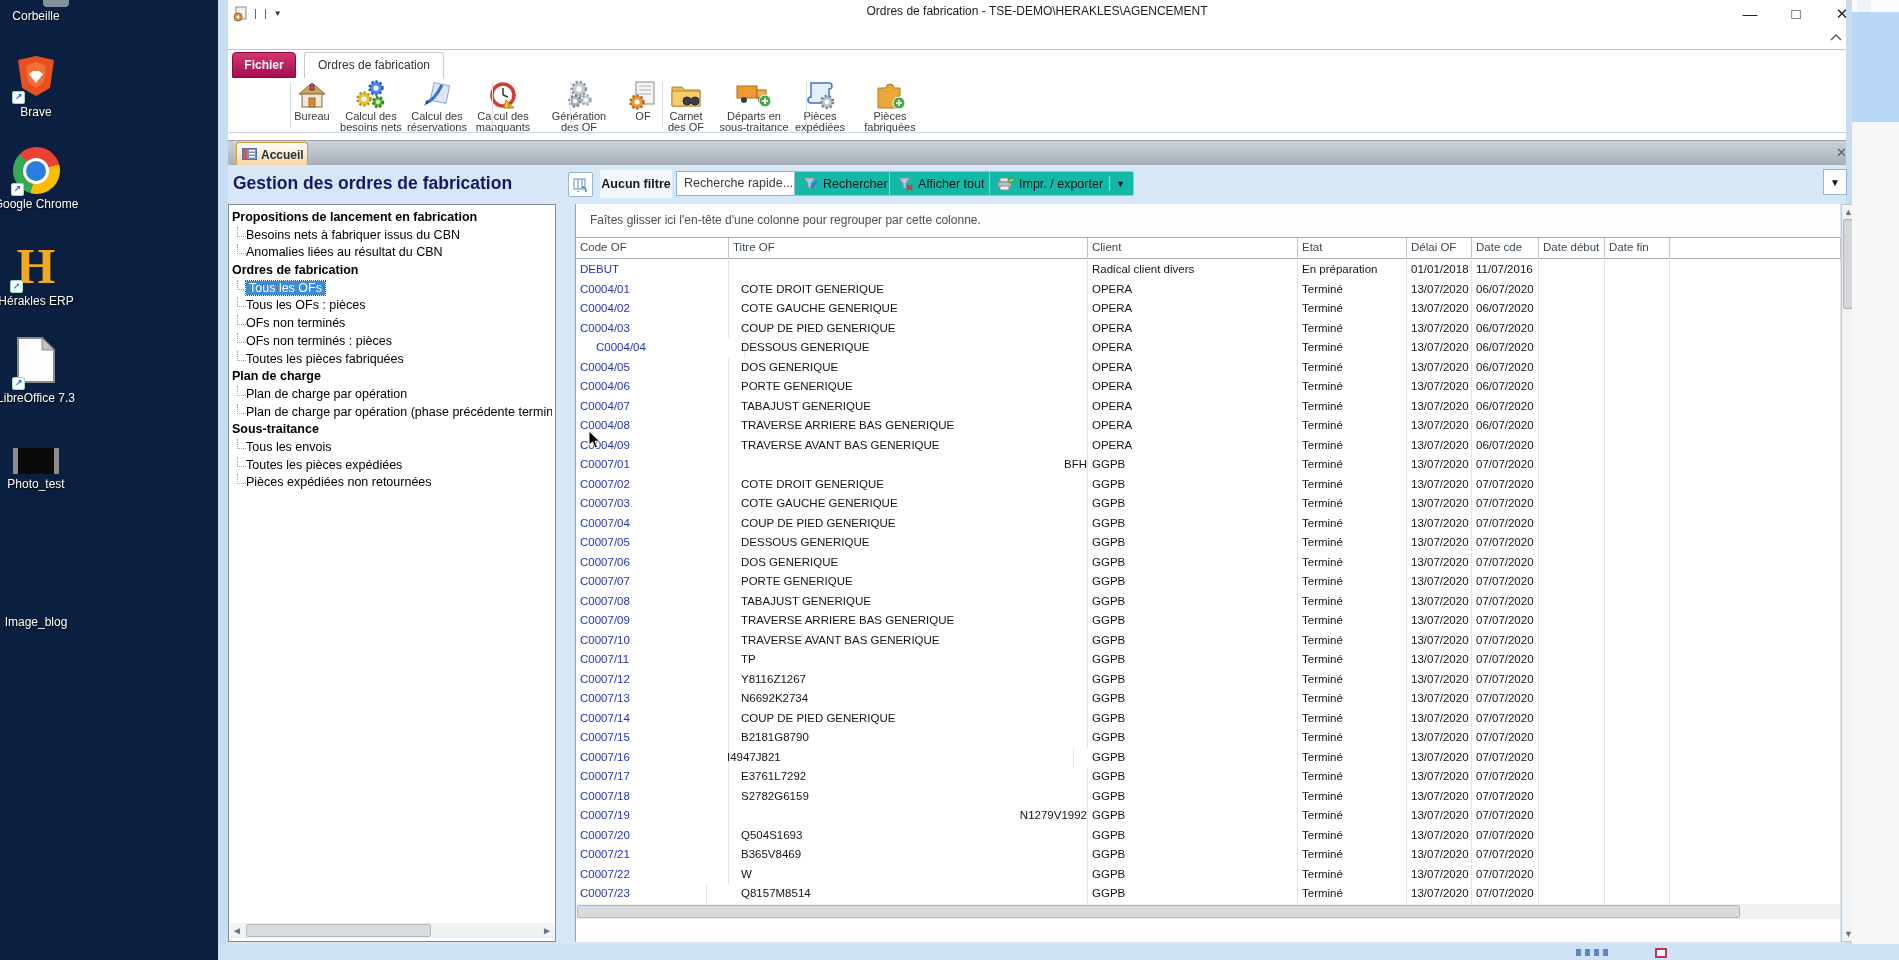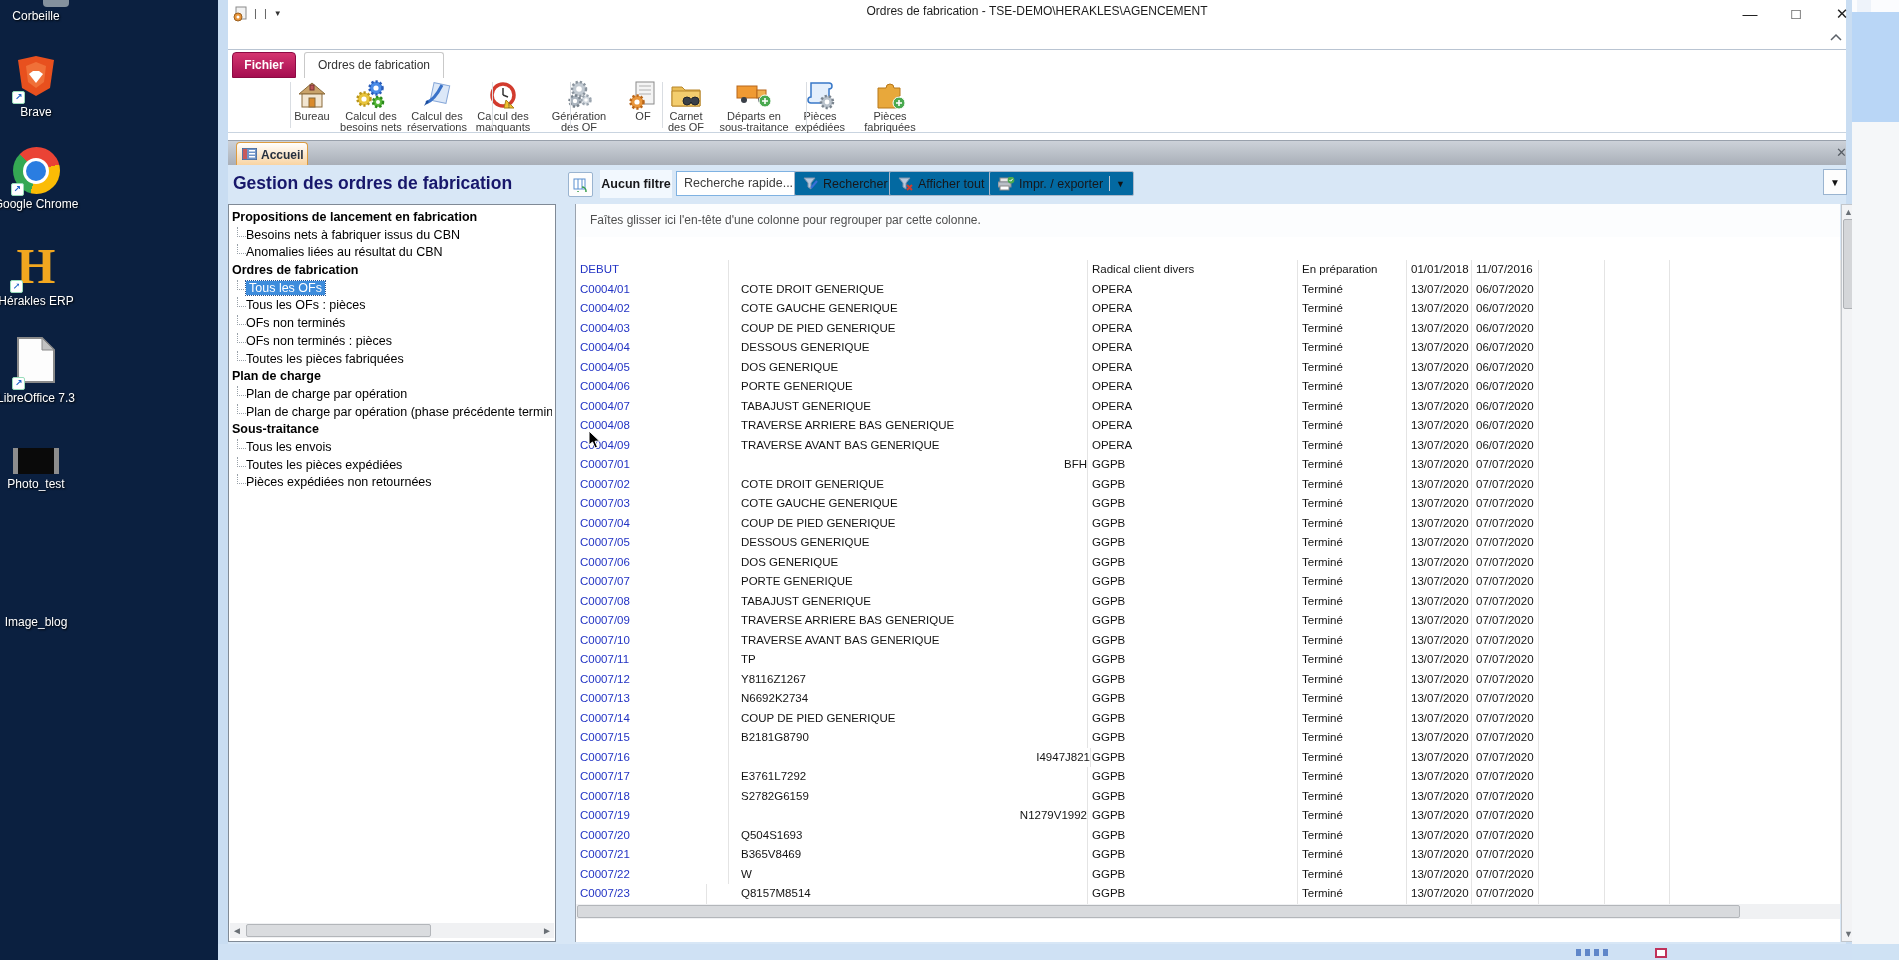--- a/index.html
+++ b/index.html
@@ -54,21 +54,21 @@
   .tab-close { position:absolute; left:1608px; top:4px; font-size:13px; color:#565c64; font-weight:bold; }
 
   
   .content { position:absolute; left:10px; top:165px; width:1618px; height:779px; background:#d8e7f6; }
   .page-title { position:absolute; left:5px; top:8px; font-size:17.5px; font-weight:bold; color:#17176b; }
   .btn-sq { position:absolute; top:7px; width:25px; height:25px; background:#fdfdfd; border:1px solid #9ab4d0; border-radius:2px; display:flex; align-items:center; justify-content:center; }
   .filter-status { position:absolute; left:372px; top:5px; width:72px; height:28px; background:#f2f8fe; font-size:12.5px; font-weight:bold; color:#17171a; text-align:center; line-height:28px; }
   .search-combo { position:absolute; left:448px; top:6px; width:316px; height:25px; background:#fff; border:1px solid #7fb2e2; }
   .search-combo .ph { position:absolute; left:7px; top:4px; font-size:12.5px; color:#3c3c3c; }
   .search-combo .cv { position:absolute; right:1px; top:1px; width:21px; height:21px; border-left:1px solid #cfe0f0; color:#49596b; font-size:9px; text-align:center; line-height:21px; }
-  .fbtn { position:absolute; top:6px; height:25px; background:#0369a1; border:1px solid #aab8ca; border-radius:2px; font-size:12.5px; color:#17171a; display:flex; align-items:center; gap:4px; padding:0 8px; }
+  .fbtn { position:absolute; top:6px; height:25px; background:#14b8a6; border:1px solid #aab8ca; border-radius:2px; font-size:12.5px; color:#17171a; display:flex; align-items:center; gap:4px; padding:0 8px; }
   .fbtn .vsep { width:1px; height:15px; background:#bcc6d2; margin:0 2px; }
   .fbtn .darr { font-size:9px; color:#111; }
   .corner-dd { position:absolute; left:1595px; top:4px; width:24px; height:26px; background:#fdfdfd; border:1px solid #9ab4d0; text-align:center; line-height:26px; font-size:10px; color:#111; }
 
   
   .tree-panel { position:absolute; left:0px; top:39px; width:328px; height:738px; margin-top:0; background:#fff; border:1px solid #808a96; }
   .tree { position:absolute; left:3px; top:4px; right:3px; font-size:12.5px; color:#000; }
   .tgroup { font-weight:bold; height:17.7px; line-height:17.7px; white-space:nowrap; overflow:hidden; }
   .titem { height:17.7px; line-height:17.7px; padding-left:14px; position:relative; white-space:nowrap; overflow:hidden; }
   .titem::before { content:""; position:absolute; left:5px; top:0; width:8px; height:9px; border-left:1px dotted #98a0a8; border-bottom:1px dotted #98a0a8; }
@@ -399,20 +399,31 @@
         </div>
       <div class="tree-hscroll">
         <span class="arr" style="left:0;">◄</span>
         <div class="thumb"></div>
         <span class="arr" style="right:0;">►</span>
       </div>
     </div>
 
     <div class="grid-panel">
       <div class="group-hint">Faîtes glisser ici l'en-tête d'une colonne pour regrouper par cette colonne.</div>
+      <div class="grid-header" id="grid-header">
+          <div class="hcell" style="left: 0px; width: 153px;">Code OF</div>
+          <div class="hcell" style="left: 153px; width: 359px;">Titre OF</div>
+          <div class="hcell" style="left: 512px; width: 210px;">Client</div>
+          <div class="hcell" style="left: 722px; width: 109px;">Etat</div>
+          <div class="hcell" style="left: 831px; width: 65px;">Délai OF</div>
+          <div class="hcell" style="left: 896px; width: 67px;">Date cde</div>
+          <div class="hcell" style="left: 963px; width: 66px;">Date début</div>
+          <div class="hcell" style="left: 1029px; width: 65px;">Date fin</div>
+          <div class="hcell" style="left: 1094px; width: 171px;"></div>
+        </div>
       <div class="grid-rows" id="grid-rows">
           <div class="grow">
             <div class="gcell code" style="left: 0px; width: 153px;">DEBUT</div>
             <div class="gcell title" style="left: 153px; width: 359px;"></div>
             <div class="gcell" style="left: 512px; width: 210px;">Radical client divers</div>
             <div class="gcell" style="left: 722px; width: 109px;">En préparation</div>
             <div class="gcell" style="left: 831px; width: 65px;">01/01/2018</div>
             <div class="gcell" style="left: 896px; width: 67px;">11/07/2016</div>
             <div class="gcell" style="left: 963px; width: 66px;"></div>
             <div class="gcell" style="left: 1029px; width: 65px;"></div>
@@ -445,21 +456,21 @@
             <div class="gcell title" style="left: 153px; width: 359px;">COUP DE PIED GENERIQUE</div>
             <div class="gcell" style="left: 512px; width: 210px;">OPERA</div>
             <div class="gcell" style="left: 722px; width: 109px;">Terminé</div>
             <div class="gcell" style="left: 831px; width: 65px;">13/07/2020</div>
             <div class="gcell" style="left: 896px; width: 67px;">06/07/2020</div>
             <div class="gcell" style="left: 963px; width: 66px;"></div>
             <div class="gcell" style="left: 1029px; width: 65px;"></div>
             <div class="gcell" style="left: 1094px; width: 171px;"></div>
           </div>
           <div class="grow">
-            <div class="gcell code" style="left: 0px; width: 153px;">C0004/04</div>
+            <div class="gcell code" style="left: 16px; width: 153px;">C0004/04</div>
             <div class="gcell title" style="left: 153px; width: 359px;">DESSOUS GENERIQUE</div>
             <div class="gcell" style="left: 512px; width: 210px;">OPERA</div>
             <div class="gcell" style="left: 722px; width: 109px;">Terminé</div>
             <div class="gcell" style="left: 831px; width: 65px;">13/07/2020</div>
             <div class="gcell" style="left: 896px; width: 67px;">06/07/2020</div>
             <div class="gcell" style="left: 963px; width: 66px;"></div>
             <div class="gcell" style="left: 1029px; width: 65px;"></div>
             <div class="gcell" style="left: 1094px; width: 171px;"></div>
           </div>
           <div class="grow">
@@ -677,21 +688,21 @@
             <div class="gcell" style="left: 512px; width: 210px;">GGPB</div>
             <div class="gcell" style="left: 722px; width: 109px;">Terminé</div>
             <div class="gcell" style="left: 831px; width: 65px;">13/07/2020</div>
             <div class="gcell" style="left: 896px; width: 67px;">07/07/2020</div>
             <div class="gcell" style="left: 963px; width: 66px;"></div>
             <div class="gcell" style="left: 1029px; width: 65px;"></div>
             <div class="gcell" style="left: 1094px; width: 171px;"></div>
           </div>
           <div class="grow">
             <div class="gcell code" style="left: 0px; width: 153px;">C0007/16</div>
-            <div class="gcell title" style="left: 156px; width: 359px; text-align: right;">I4947J821</div>
+            <div class="gcell title" style="left: 139px; width: 359px;">I4947J821</div>
             <div class="gcell" style="left: 512px; width: 210px;">GGPB</div>
             <div class="gcell" style="left: 722px; width: 109px;">Terminé</div>
             <div class="gcell" style="left: 831px; width: 65px;">13/07/2020</div>
             <div class="gcell" style="left: 896px; width: 67px;">07/07/2020</div>
             <div class="gcell" style="left: 963px; width: 66px;"></div>
             <div class="gcell" style="left: 1029px; width: 65px;"></div>
             <div class="gcell" style="left: 1094px; width: 171px;"></div>
           </div>
           <div class="grow">
             <div class="gcell code" style="left: 0px; width: 153px;">C0007/17</div>

